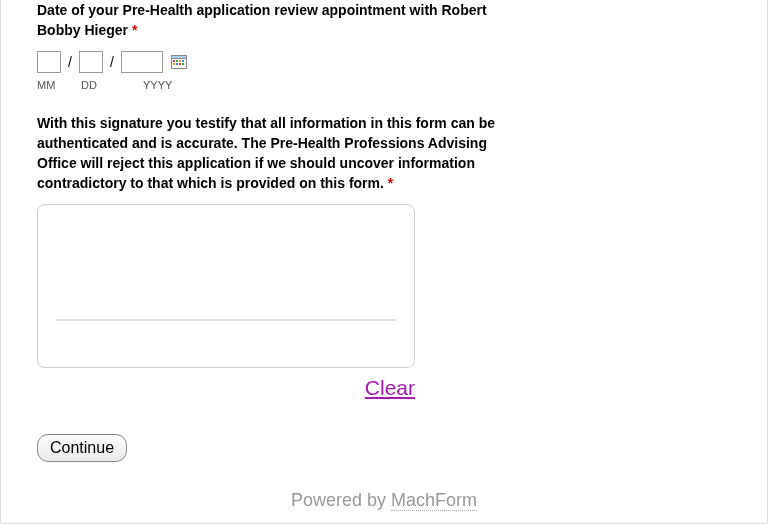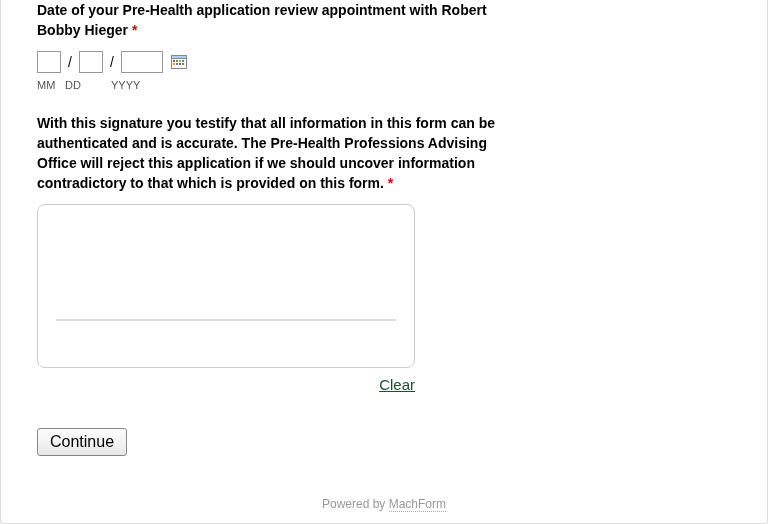--- a/index.html
+++ b/index.html
@@ -61,21 +61,21 @@
       height: 16px;
       margin-left: 4px;
       display: inline-block;
       cursor: pointer;
     }
     .cal-icon svg {
       display: block;
     }
     .date-sub-labels {
       display: flex;
-      gap: 0;
+      gap: 16px;
       margin-top: 6px;
       font-size: 11px;
       color: #555;
     }
     .sub-mm { width: 28px; }
     .sub-dd { width: 28px; }
     .sub-yyyy { margin-left: 18px; }
     .section-gap {
       height: 22px;
     }
@@ -95,38 +95,38 @@
       bottom: 46px;
       height: 2px;
       background: #ddd;
     }
     .clear-row {
       width: 378px;
       text-align: right;
       margin-top: 8px;
     }
     .clear-link {
-      color: #14532d;
-      font-size: 15px;
+      color: #a21caf;
+      font-size: 21px;
       text-decoration: underline;
       cursor: pointer;
     }
     .continue-btn {
       margin-top: 34px;
       font-family: Arial, sans-serif;
       font-size: 16px;
       padding: 4px 12px;
       border: 1px solid #888;
       background: linear-gradient(#fdfdfd, #e8e8e8);
-      border-radius: 3px;
+      border-radius: 11px;
       cursor: pointer;
     }
     .footer {
       text-align: center;
-      font-size: 12px;
+      font-size: 18px;
       color: #999;
       position: absolute;
       bottom: 12px;
       width: 100%;
       left: 0;
     }
     .footer-link {
       color: #999;
       border-bottom: 1px dotted #aaa;
       text-decoration: none;

